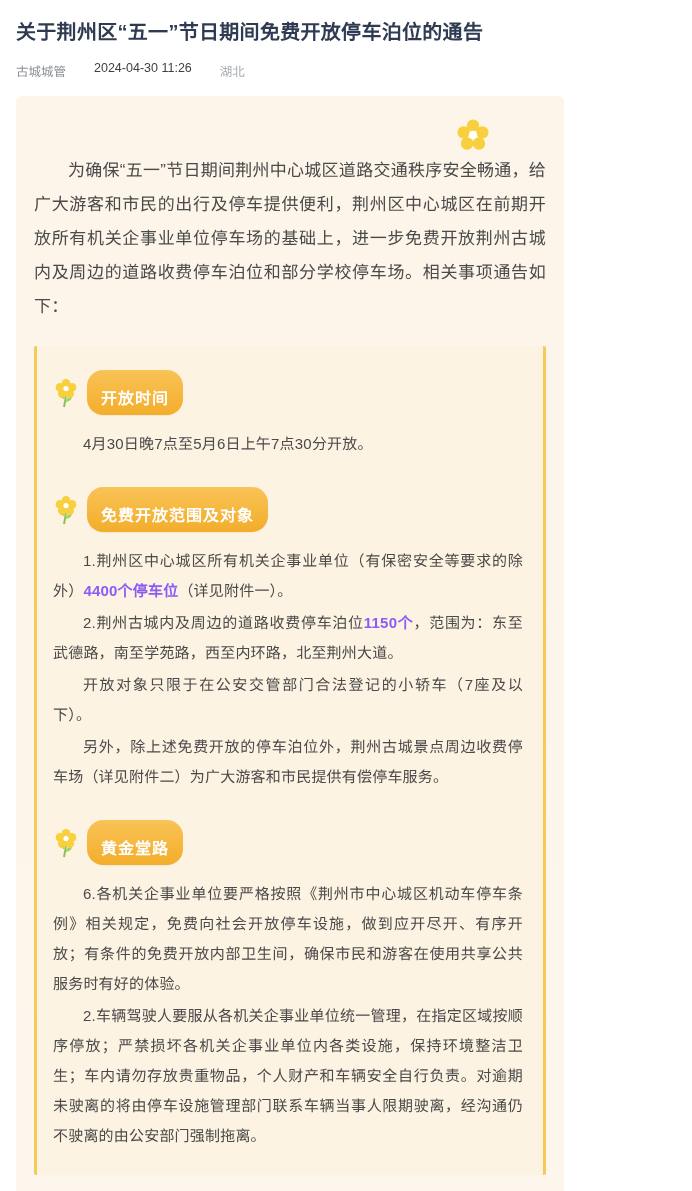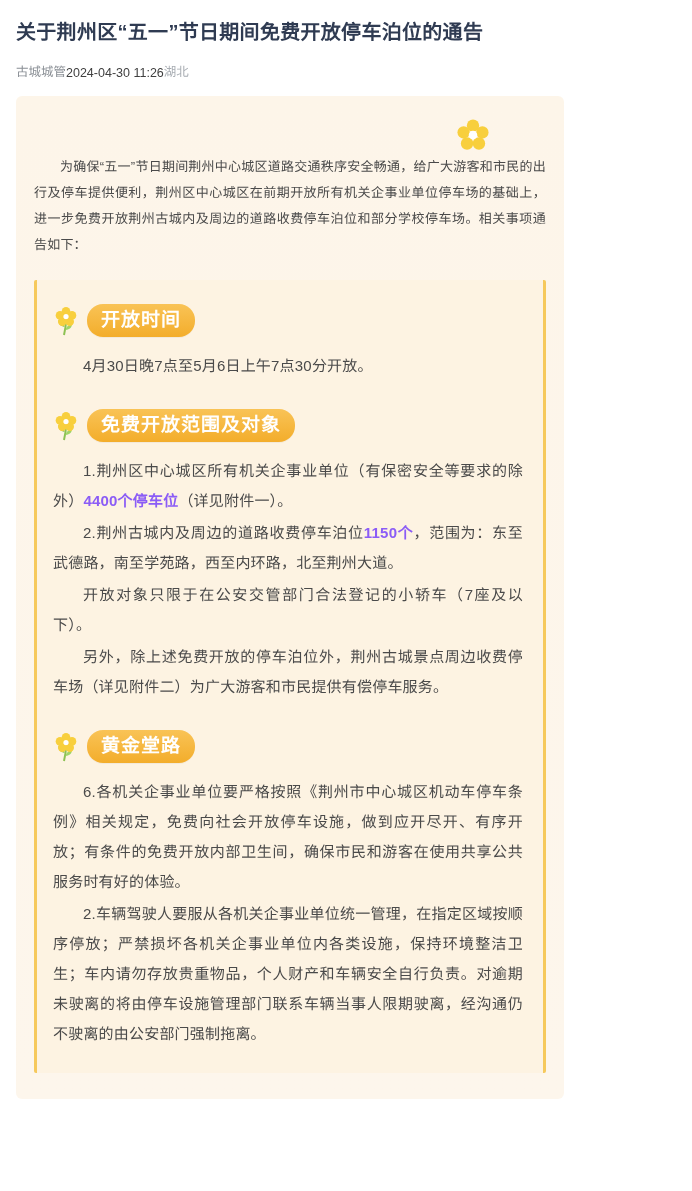--- a/index.html
+++ b/index.html
@@ -29,22 +29,22 @@
   .article-title {
     font-size: 20px;
     font-weight: bold;
     color: #2f3b52;
     line-height: 1.45;
     margin: 0 0 14px 0;
     letter-spacing: 0.3px;
   }
   .meta-row {
     display: flex;
-    align-items: flex-end;
-    gap: 0;
+    align-items: flex-start;
+    gap: 28px;
     font-size: 12.5px;
     color: #9aa0a8;
     padding-bottom: 16px;
   }
   .meta-source {
     color: #8b9096;
   }
   .meta-date { color: #404040; }
   .meta-region { color: #a7acb2; }
 
@@ -58,21 +58,21 @@
     position: relative;
   }
   .flower-deco {
     position: absolute;
     top: 22px;
     right: 74px;
     width: 34px;
     height: 34px;
   }
   .intro {
-    font-size: 13px;
+    font-size: 17px;
     line-height: 2.0;
     color: #4a4a4a;
     text-align: justify;
     text-indent: 2em;
     margin: 40px 0 22px 0;
     letter-spacing: 0.2px;
   }
 
   
   .panel {
@@ -95,23 +95,23 @@
     width: 26px;
     height: 30px;
     flex: 0 0 26px;
   }
   .section-label {
     display: inline-block;
     background: #f6b93b;
     background: linear-gradient(180deg,#fbc košík 0%, #f4b233 100%);
     background: linear-gradient(180deg,#f9c356 0%, #f3ad2b 100%);
     color: #ffffff;
-    font-size: 19px;
+    font-size: 16px;
     font-weight: bold;
-    padding: 0 14px 6px 14px;
+    padding: 15px 14px 6px 14px;
     border-radius: 16px;
     letter-spacing: 1px;
     box-shadow: 0 1px 0 rgba(0,0,0,0.04);
   }
 
   .para {
     font-size: 15px;
     line-height: 2.0;
     color: #4a4a4a;
     text-align: justify;

